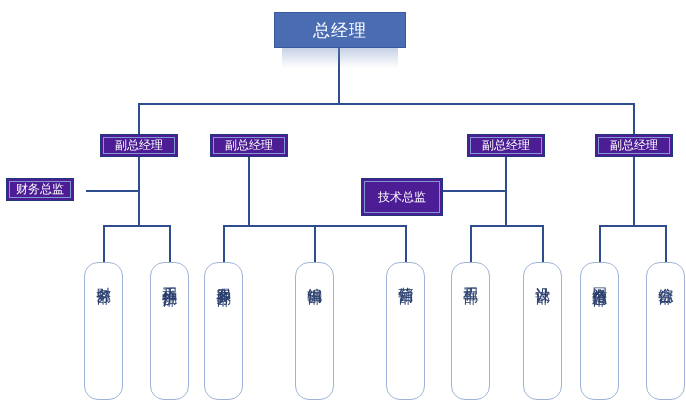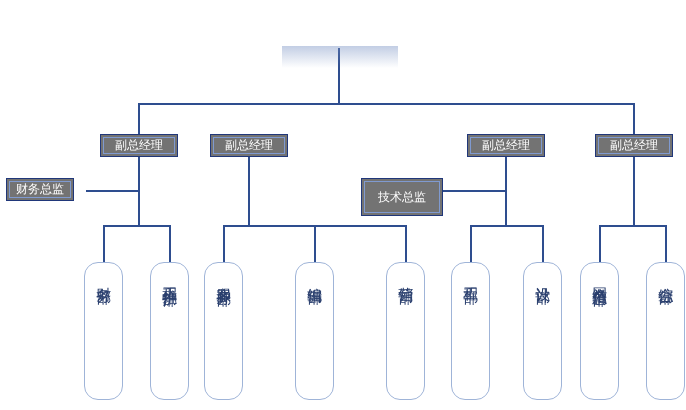--- a/index.html
+++ b/index.html
@@ -29,21 +29,21 @@
   }
   .exec-shadow{
     position:absolute;
     background:linear-gradient(to bottom,rgba(120,145,195,.45),rgba(255,255,255,0));
     pointer-events:none;
   }
 
   
   .mgr-box{
     position:absolute;
-    background:#737373;
+    background:#4c1d95;
     border:1px solid #20377a;
     color:#ffffff;
     display:flex;align-items:center;justify-content:center;
     font-size:12px;
     box-sizing:border-box;
   }
   .mgr-box .inner{
     border:1px solid #7f9ad0;
     width:calc(100% - 4px);height:calc(100% - 4px);
     display:flex;align-items:center;justify-content:center;
@@ -104,20 +104,21 @@
 
   <div class="line hline" style="left:470px;top:225px;width:74px;"></div>
   <div class="line vline" style="left:470px;top:225px;height:37px;"></div>
   <div class="line vline" style="left:542px;top:225px;height:37px;"></div>
 
   <div class="line hline" style="left:599px;top:225px;width:68px;"></div>
   <div class="line vline" style="left:599px;top:225px;height:37px;"></div>
   <div class="line vline" style="left:665px;top:225px;height:37px;"></div>
 
   <div class="exec-shadow" style="left:282px;top:46px;width:116px;height:22px;"></div>
+  <div class="exec-box" style="left:274px;top:12px;width:132px;height:36px;">总经理</div>
 
   <div class="mgr-box" style="left:100px;top:134px;width:78px;height:23px;">
     <span class="inner">副总经理</span>
   </div>
   <div class="mgr-box" style="left:210px;top:134px;width:78px;height:23px;">
     <span class="inner">副总经理</span>
   </div>
   <div class="mgr-box" style="left:467px;top:134px;width:78px;height:23px;">
     <span class="inner">副总经理</span>
   </div>

